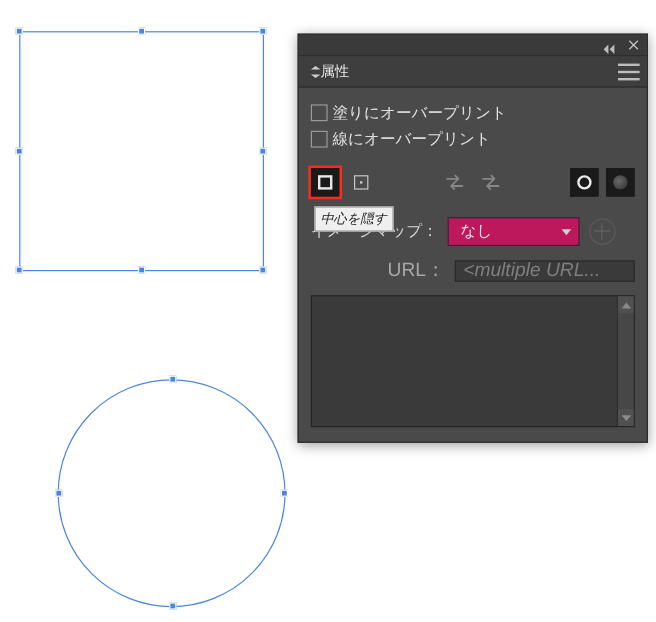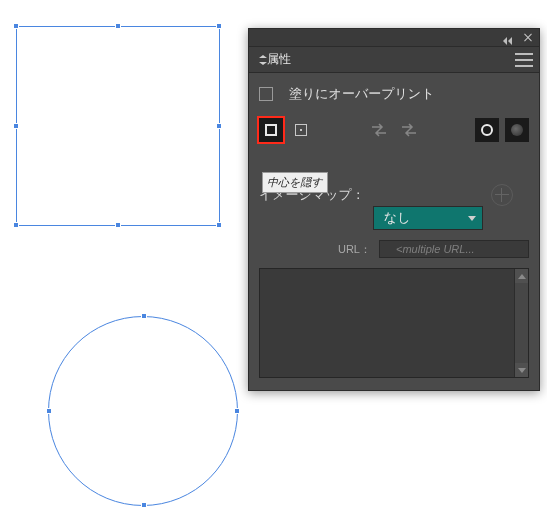--- a/index.html
+++ b/index.html
@@ -109,21 +109,21 @@
     display: block; height: 2px; background: #bdbdbd;
   }
 
   .panel-body {
     padding: 8px 10px 12px 10px;
   }
 
   .check-row {
     display: flex;
     align-items: center;
-    gap: 16px;
+    gap: 4px;
     margin: 4px 0;
     color: #e0e0e0;
     font-size: 13px;
   }
   .faux-checkbox {
     width: 14px; height: 14px;
     border: 1px solid #9a9a9a;
     background: #4a4a4a;
     cursor: pointer;
   }
@@ -197,30 +197,29 @@
     display: flex;
     align-items: center;
     gap: 8px;
     margin-top: 16px;
     font-size: 13px;
   }
   .form-row label { color: #d8d8d8; white-space: nowrap; }
   .select-faux {
     flex: 1;
     height: 24px;
-    background: #0f766e;
+    background: #be185d;
     border: 1px solid #2a2a2a;
     color: #e8e8e8;
     display: flex;
     align-items: center;
     justify-content: space-between;
     padding: 0 6px 0 10px;
     cursor: pointer;
     max-width: 110px;
-    margin-top: 47px;
   }
   .select-caret {
     width: 0; height: 0;
     border-left: 4px solid transparent;
     border-right: 4px solid transparent;
     border-top: 5px solid #cfcfcf;
   }
   .globe-btn {
     width: 22px; height: 22px;
     border-radius: 50%;
@@ -237,31 +236,31 @@
     content: ""; position: absolute; top: 3px; bottom: 3px; left: 9px;
     width: 1px; background: #7a7a7a;
   }
 
   .url-row {
     display: flex;
     align-items: center;
     justify-content: flex-end;
     gap: 8px;
     margin-top: 10px;
-    font-size: 11px;
+    font-size: 16px;
   }
   .url-label { color: #a8a8a8; }
   .url-field {
     width: 150px;
     height: 18px;
     background: #3a3a3a;
     border: 1px solid #2a2a2a;
     color: #7f7f7f;
     font-style: italic;
-    padding: 0 16px;
+    padding: 0 6px;
     display: flex; align-items: center;
     overflow: hidden;
     white-space: nowrap;
   }
 
   .textarea-faux {
     margin-top: 10px;
     width: 100%;
     height: 110px;
     background: #3a3a3a;
@@ -342,20 +341,24 @@
     </span>
   </div>
 
   <div class="panel-body">
 
     <div class="check-row">
       <span class="faux-checkbox"></span>
       <span>塗りにオーバープリント</span>
     </div>
 
+    <div class="check-row">
+      <span class="faux-checkbox"></span>
+      <span>線にオーバープリント</span>
+    </div>
 
     <div class="button-row">
       <span class="icon-btn selected">
         <span class="glyph-square"></span>
       </span>
       <span class="icon-btn">
         <span class="glyph-square-dot"></span>
       </span>
 
       <span class="spacer"></span>

